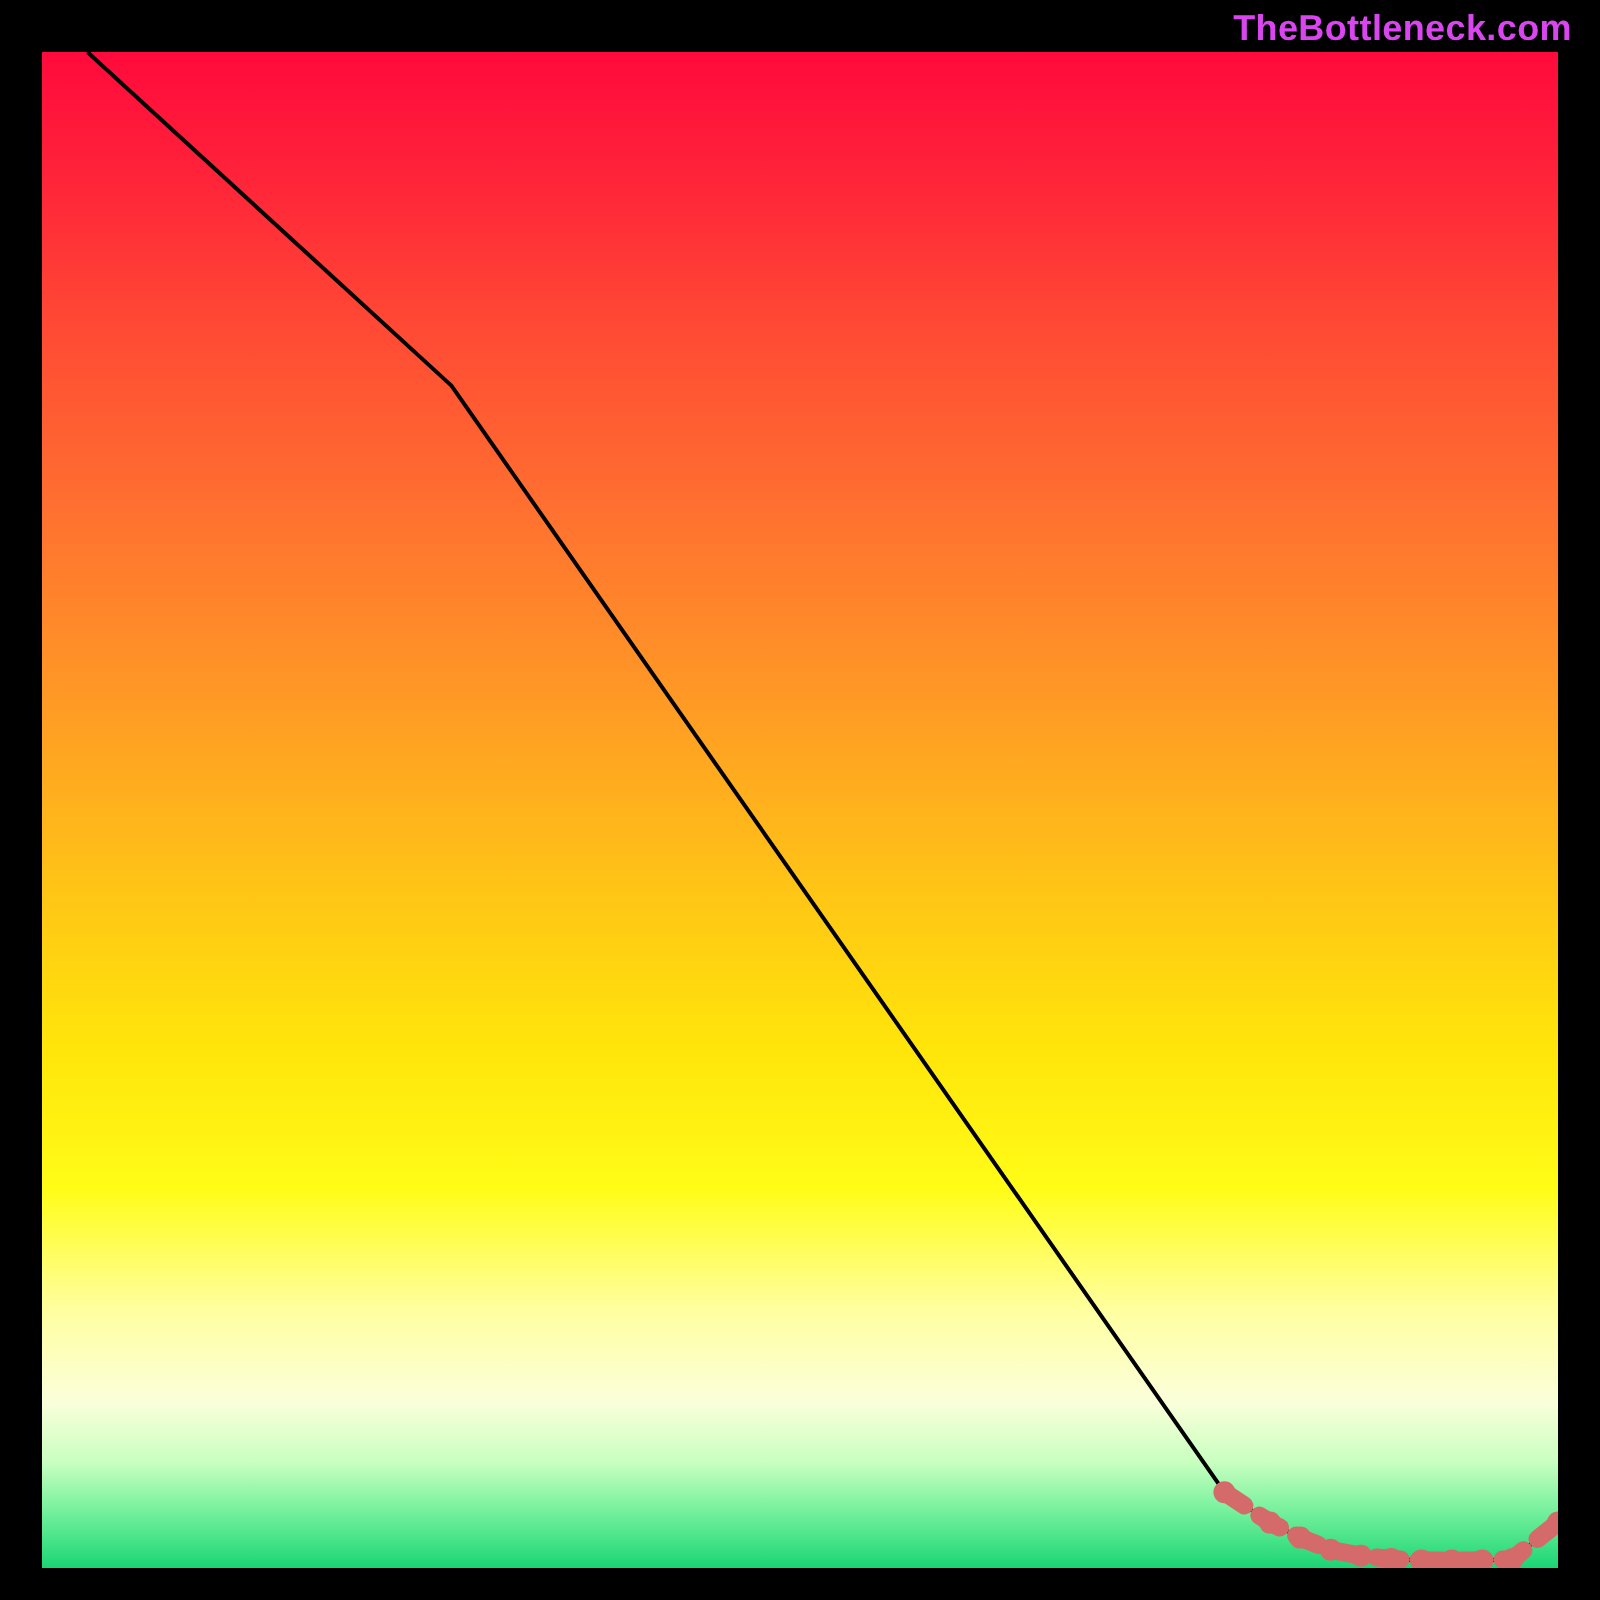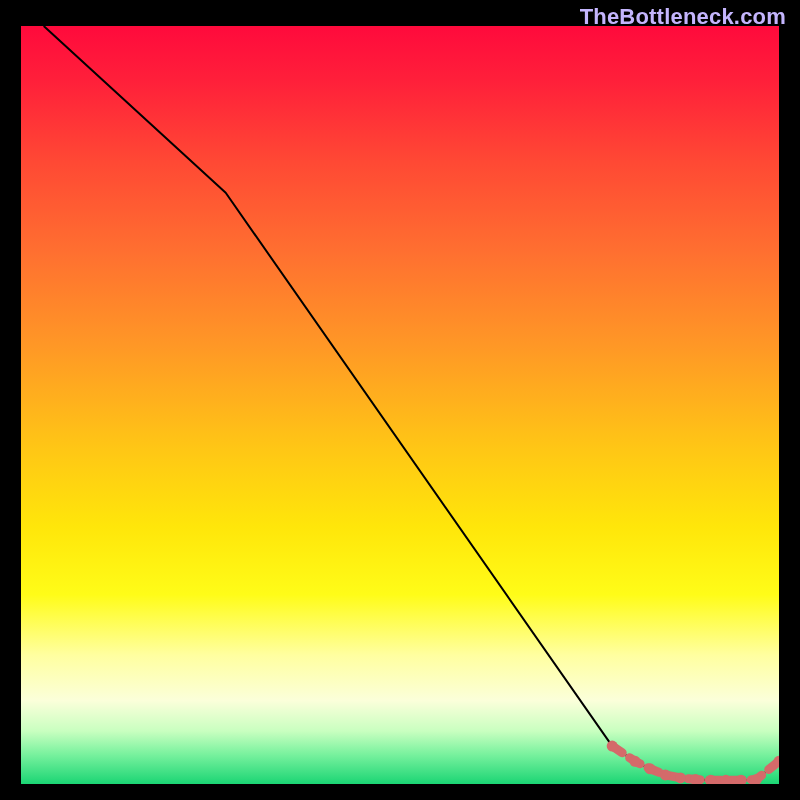--- a/index.html
+++ b/index.html
@@ -14,23 +14,23 @@
     position: relative;
     width: 800px;
     height: 800px;
     background: #000;
   }
   .watermark {
     position: absolute;
     top: 4px;
     right: 14px;
     font-family: Arial, Helvetica, sans-serif;
-    font-size: 22px;
+    font-size: 18px;
     font-weight: 600;
-    color: #c4b5fd;
+    color: #d946ef;
     letter-spacing: 0.2px;
     z-index: 5;
   }
   .plot-wrap {
     position: absolute;
     left: 21px;
     top: 26px;
     width: 758px;
     height: 758px;
   }

